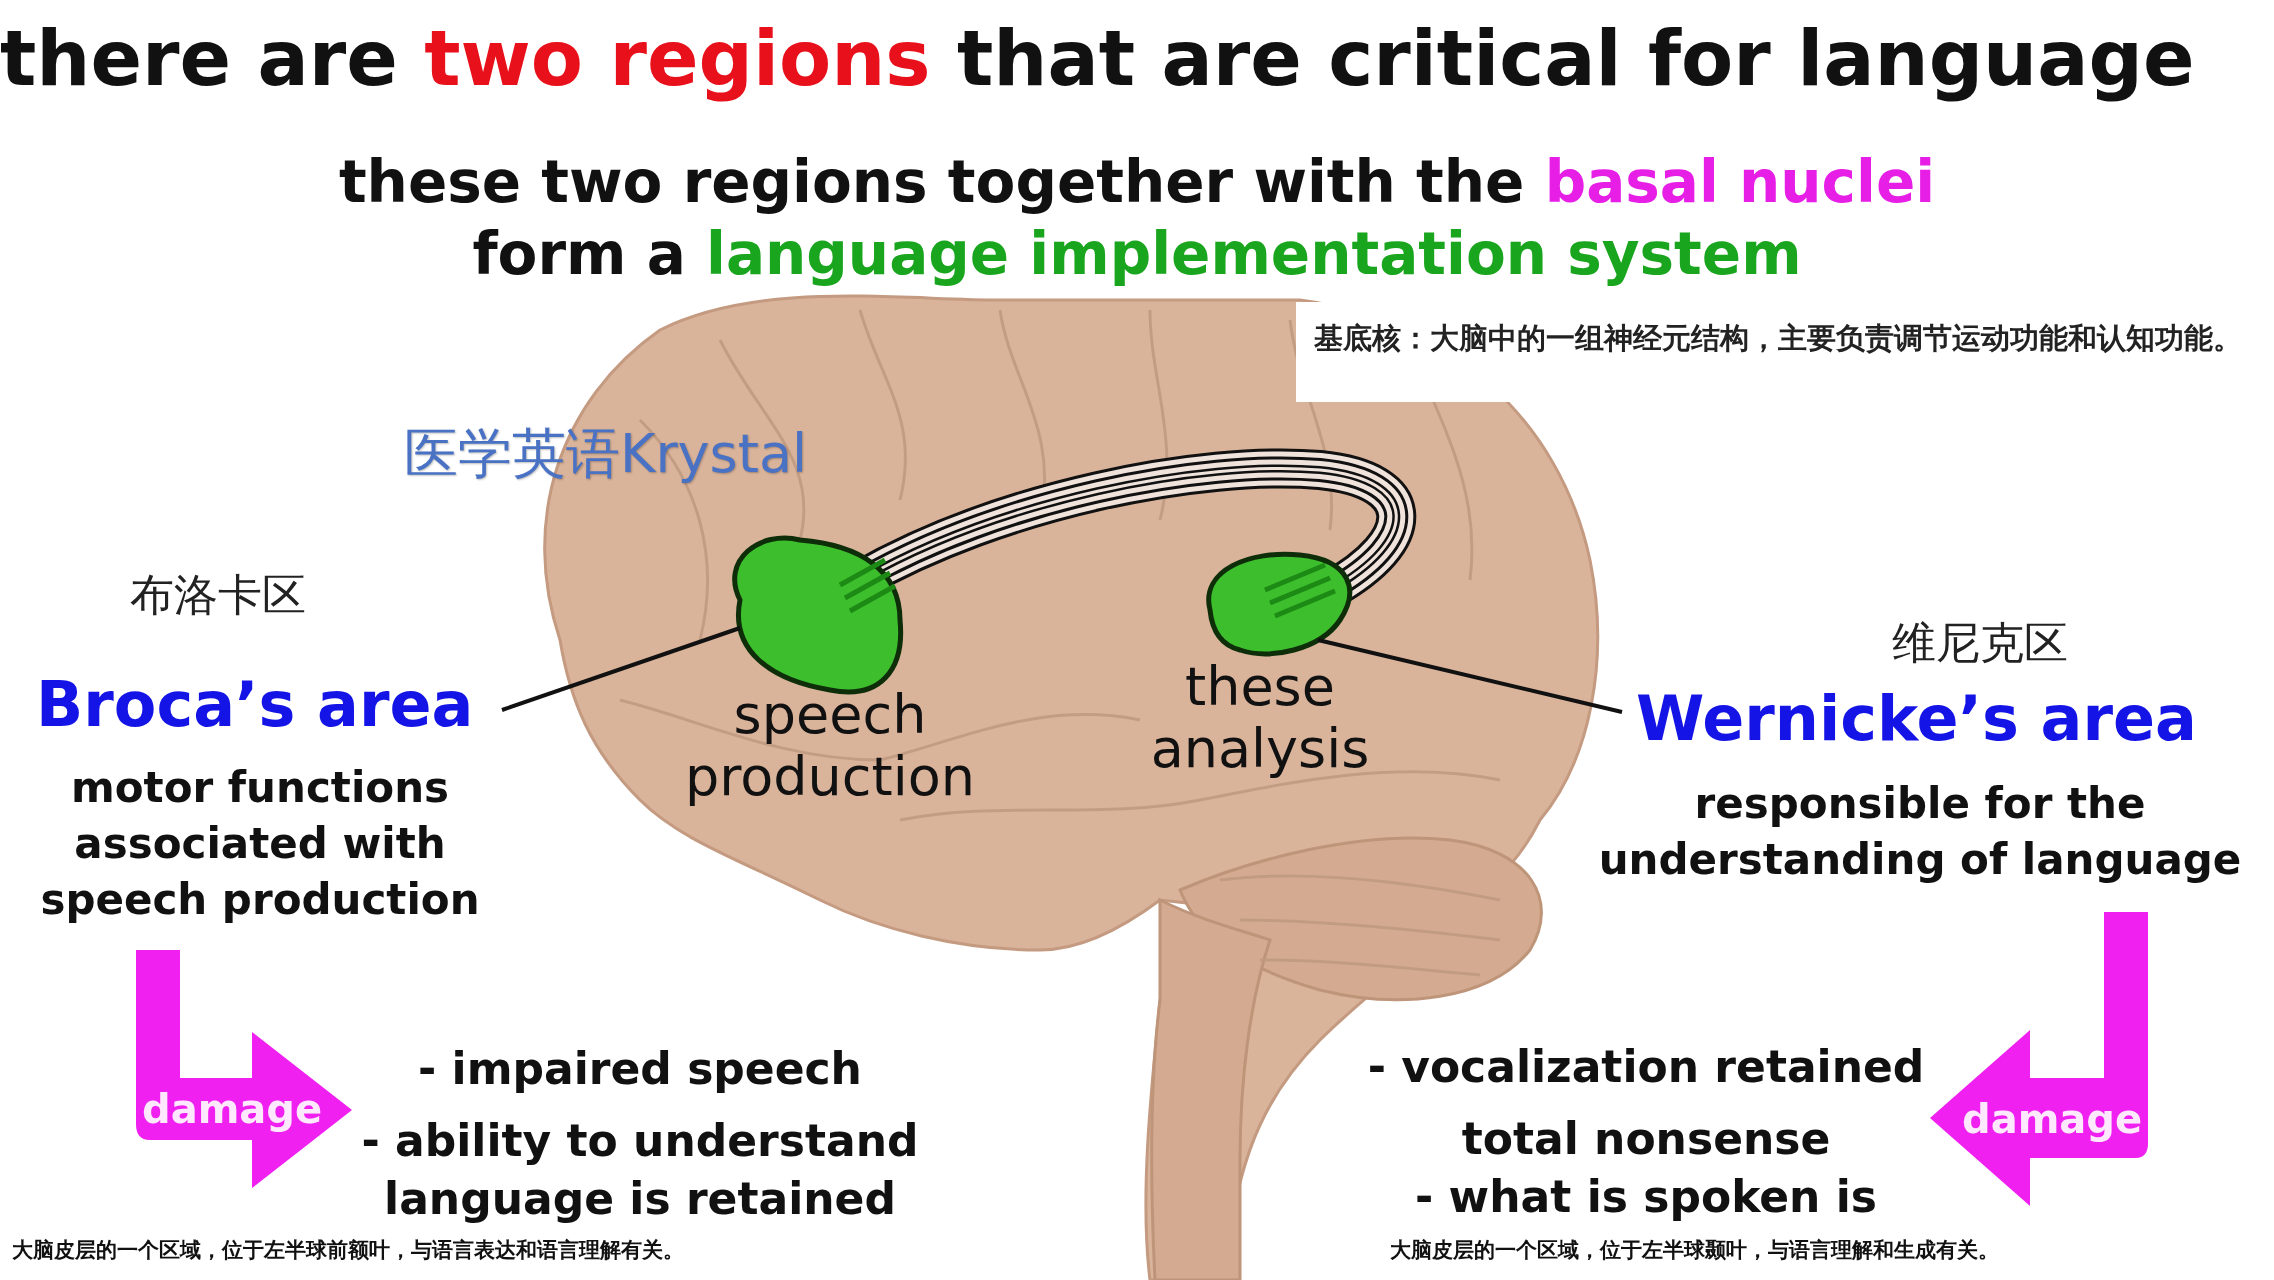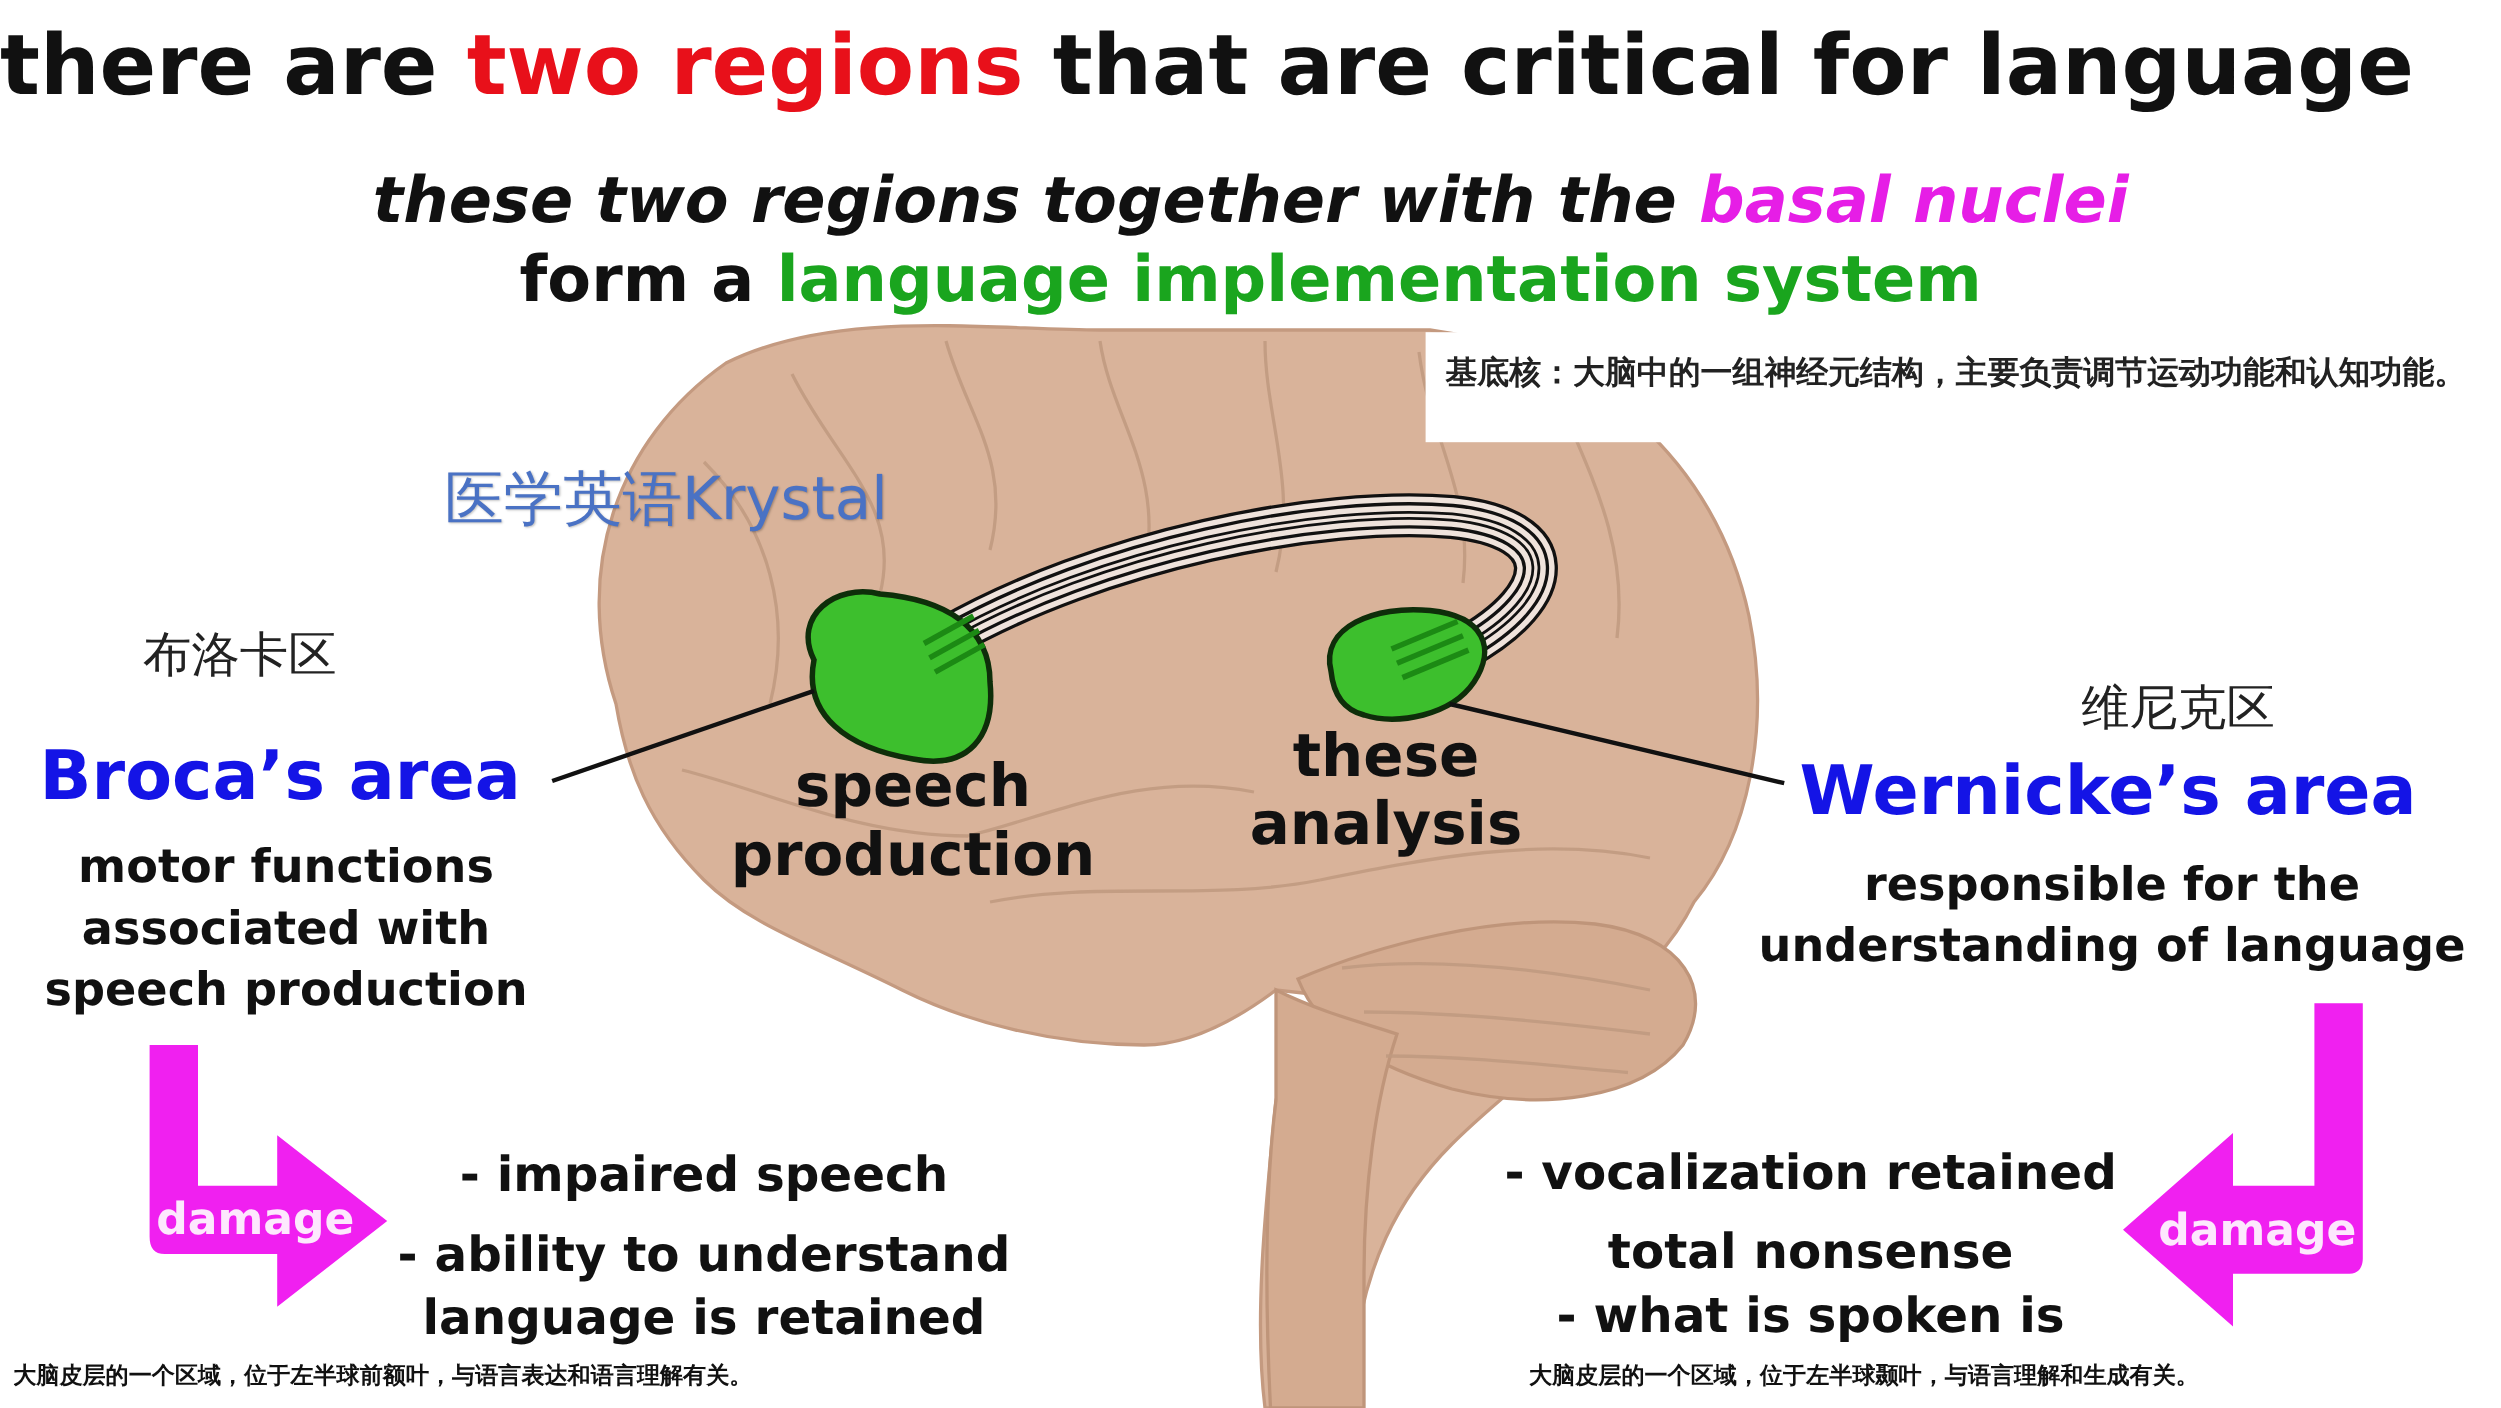--- a/index.html
+++ b/index.html
@@ -35,21 +35,21 @@
     }
     .cn-label { font-size: 44px; color: #222; white-space: nowrap; }
     .area-title {
       font-size: 62px; font-weight: bold; color: #1414e6; white-space: nowrap;
     }
     .desc {
       font-size: 42px; font-weight: bold; color: #111; text-align: center;
       line-height: 56px; white-space: nowrap;
     }
     .in-brain {
-      font-size: 54px; font-weight: bold; color: #111; text-align: center;
+      font-size: 54px; font-weight: normal; color: #111; text-align: center;
       line-height: 62px; white-space: nowrap;
     }
     .effect {
       font-size: 44px; font-weight: bold; color: #111; text-align: center;
       line-height: 58px; white-space: nowrap;
     }
     .damage-label {
       font-size: 40px; font-weight: bold; color: #fde8fd; white-space: nowrap;
     }
     .foot {
@@ -110,21 +110,21 @@
   <line x1="740" y1="628" x2="502" y2="710" stroke="#111" stroke-width="4"></line>
   <line x1="1318" y1="640" x2="1622" y2="712" stroke="#111" stroke-width="4"></line>
 
   <path d="M 136 950 L 180 950 L 180 1078 L 252 1078 L 252 1032 L 352 1110 L 252 1188 L 252 1140 L 150 1140 C 140 1140 136 1134 136 1124 Z" fill="#f020f0"></path>
   <path d="M 2148 912 L 2104 912 L 2104 1078 L 2030 1078 L 2030 1030 L 1930 1118 L 2030 1206 L 2030 1158 L 2136 1158 C 2144 1158 2148 1152 2148 1144 Z" fill="#f020f0"></path>
 </svg>
 
 <div class="abs title">
   <span>there are </span><span class="red">two regions</span><span> that are critical for language</span>
 </div>
-<div class="abs sub" style="top:148px;font-style:italic;">
+<div class="abs sub" style="top:148px;">
   <span>these two regions together with the </span><span class="magenta">basal nuclei</span>
 </div>
 <div class="abs sub" style="top:220px;">
   <span>form a </span><span class="green">language implementation system</span>
 </div>
 
 <div class="abs note-box"></div>
 <div class="abs note-text">基底核：大脑中的一组神经元结构，主要负责调节运动功能和认知功能。</div>
 
 <div class="abs watermark">医学英语Krystal</div>

